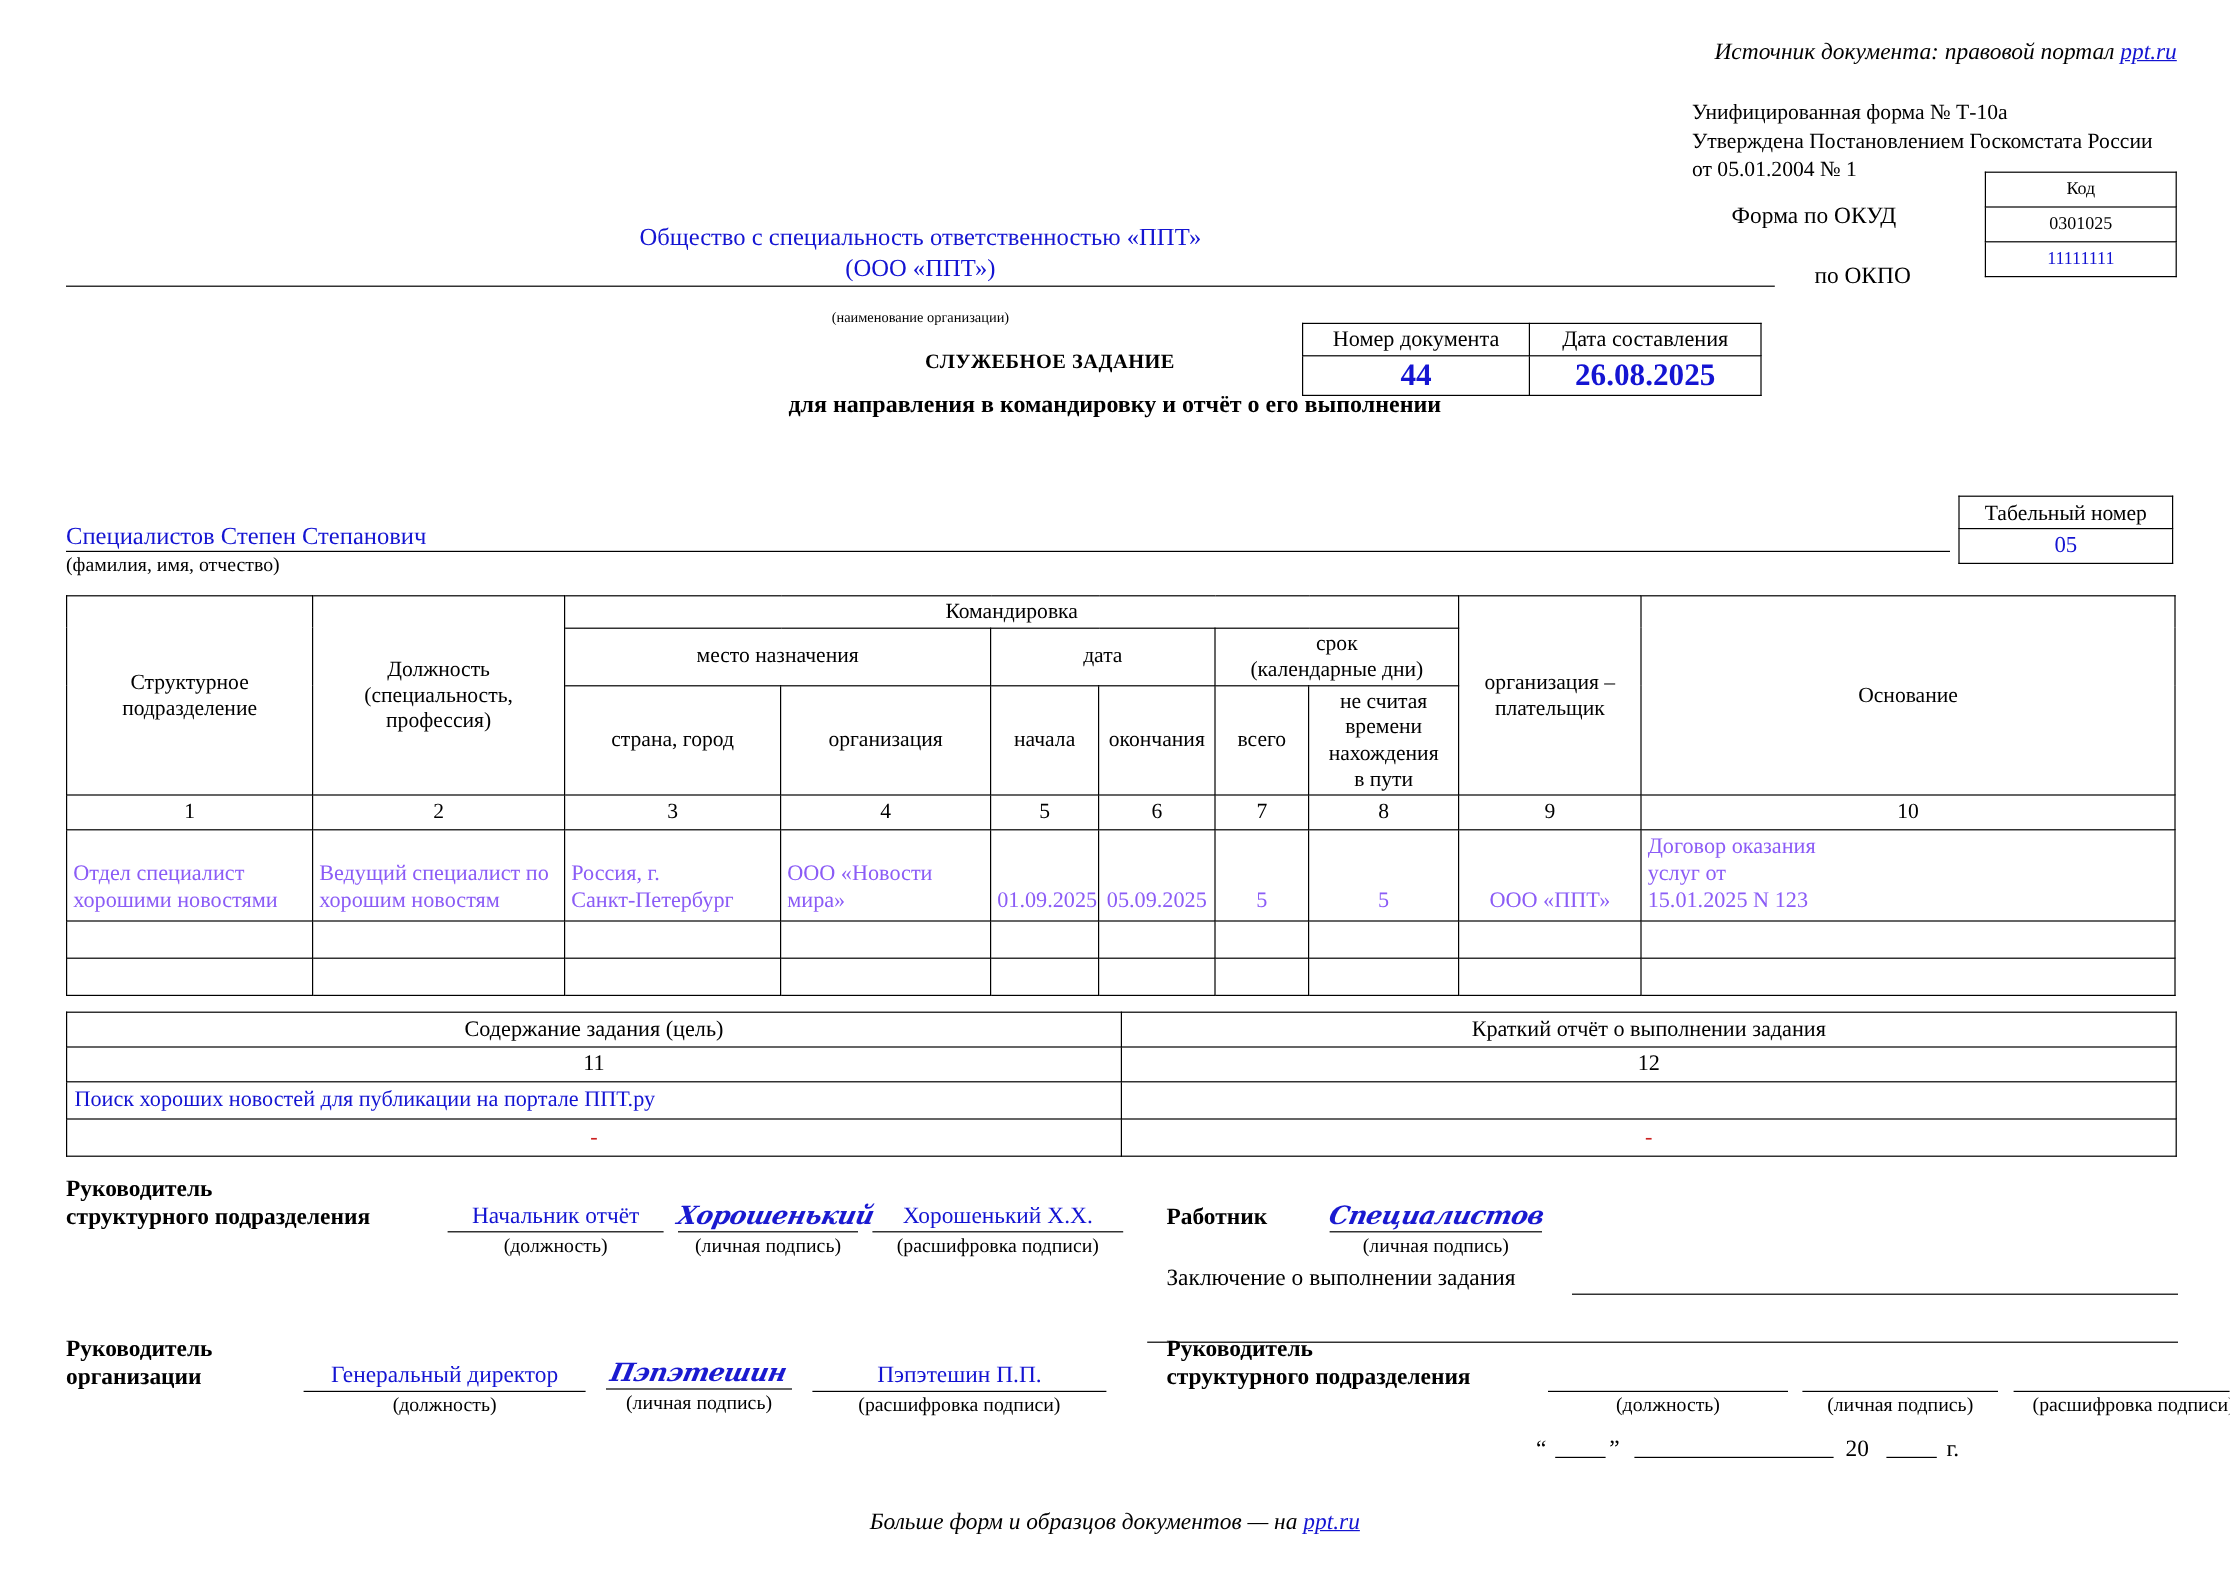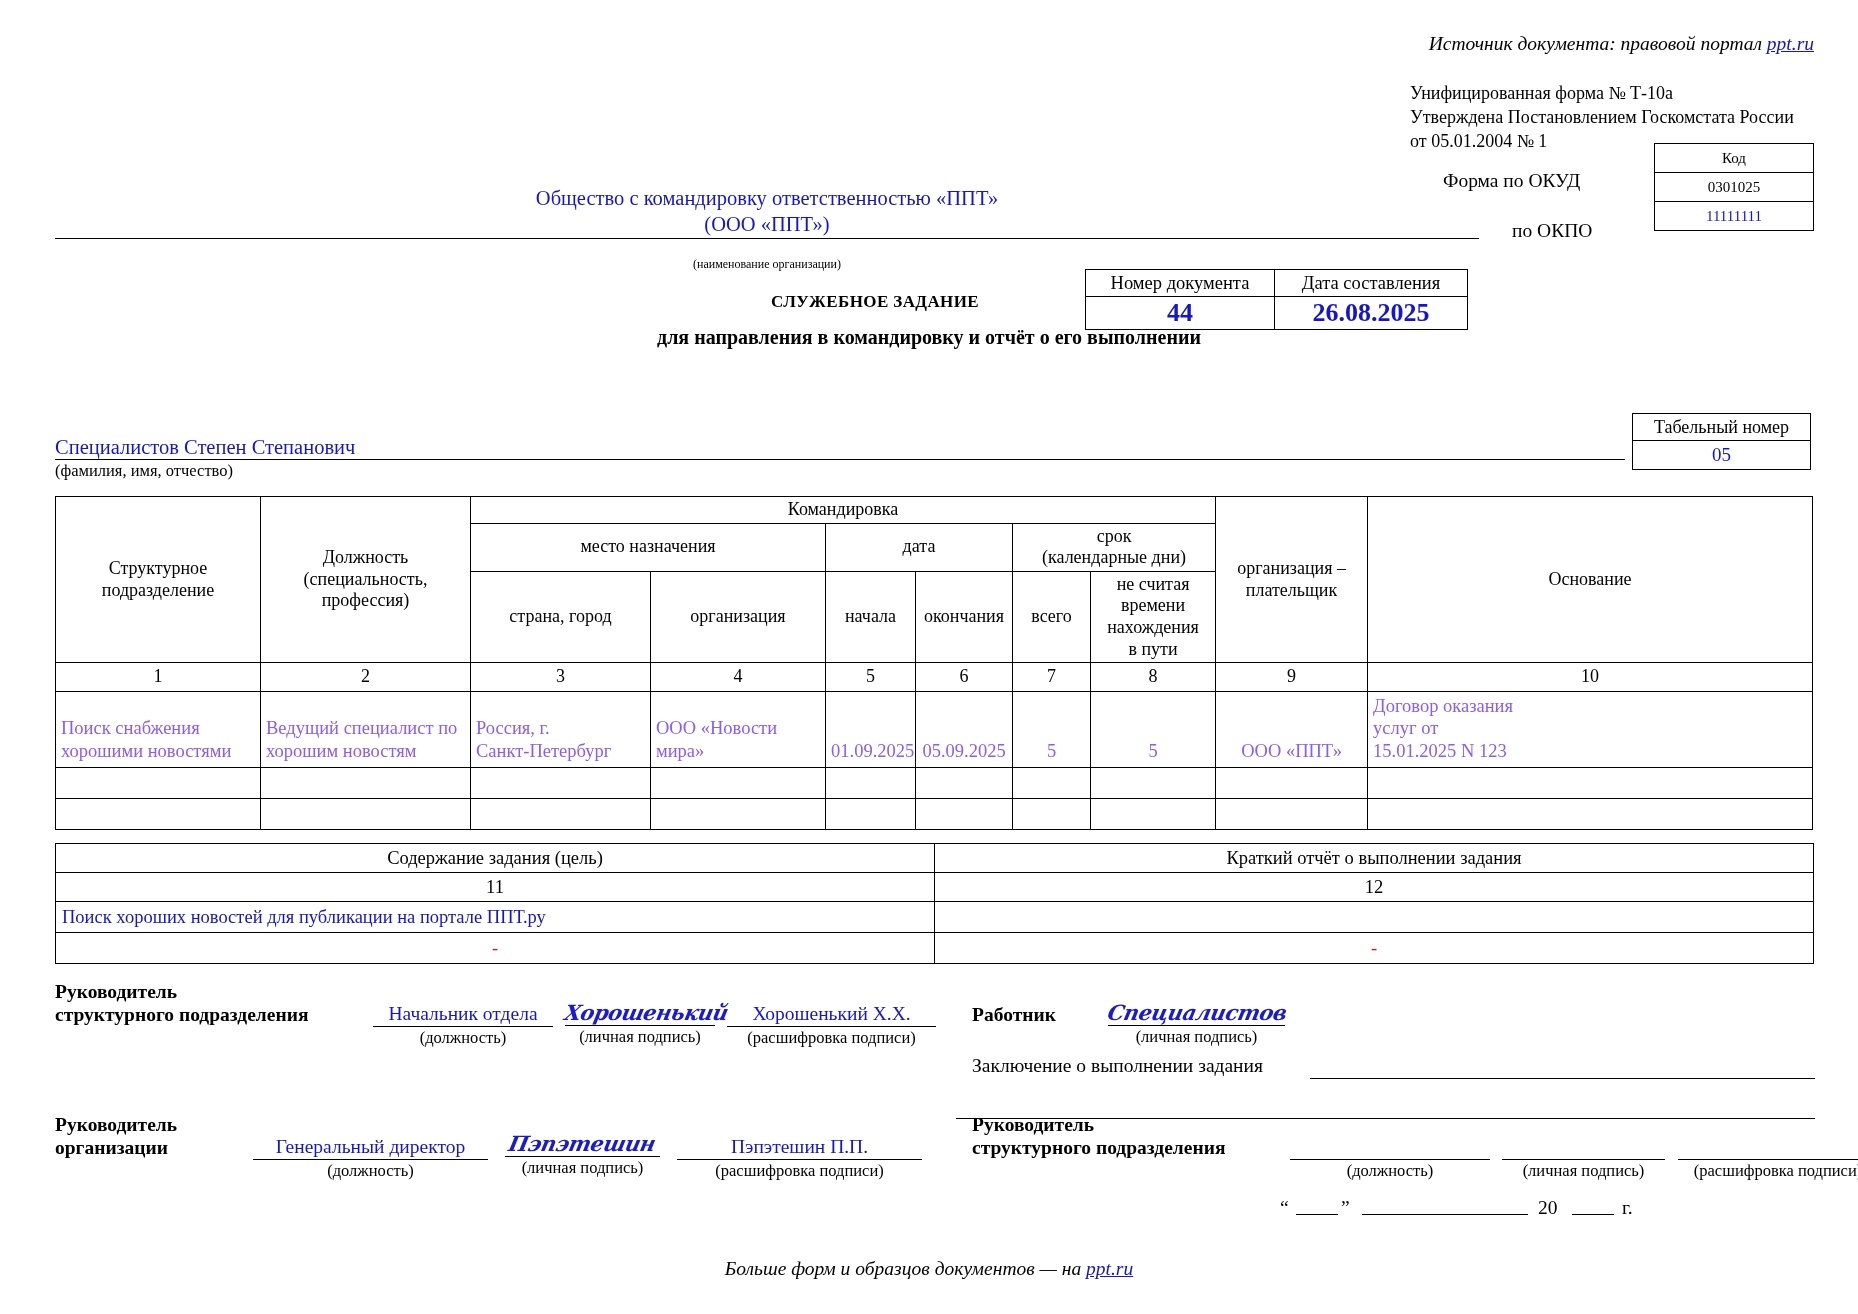--- a/index.html
+++ b/index.html
@@ -204,21 +204,21 @@
     </tr>
     <tr>
       <td class="blue">11111111</td>
     </tr>
   </tbody>
     </table>
   <div class="lbl-okud">Форма по ОКУД</div>
   <div class="lbl-okpo">по ОКПО</div>
 
   <div class="org-wrap">
-    <div class="org-name-1 blue">Общество с командировку ответственностью «ППТ»</div>
+    <div class="org-name-1 blue">Общество с специальность ответственностью «ППТ»</div>
     <div class="org-name-2 blue">(ООО «ППТ»)</div>
     <div class="org-rule"></div>
     <div class="org-cap">(наименование организации)</div>
   </div>
 
   <div class="title-main">СЛУЖЕБНОЕ ЗАДАНИЕ</div>
   <div class="title-sub">для направления в командировку и отчёт о его выполнении</div>
 
   <table class="docnum-table">
     <tbody>
@@ -309,21 +309,21 @@
       <td>4</td>
       <td>5</td>
       <td>6</td>
       <td>7</td>
       <td>8</td>
       <td>9</td>
       <td>10</td>
     </tr>
     <tr class="datarow">
       <td class="data">
-        <span>Поиск снабжения</span><br>
+        <span>Отдел специалист</span><br>
         <span>хорошими новостями</span>
       </td>
       <td class="data">
         <span>Ведущий специалист по</span><br>
         <span>хорошим новостям</span>
       </td>
       <td class="data">
         <span>Россия, г.</span><br>
         <span>Санкт-Петербург</span>
       </td>
@@ -393,21 +393,21 @@
     </tr>
   </tbody>
     </table>
 
   <div class="sig-label" style="top:980px; left:55px;">
     <div>Руководитель</div>
     <div>структурного подразделения</div>
   </div>
 
   <div class="sig-field" style="top:1003px; left:373px; width:180px;">
-    <div class="val rule">Начальник отдела</div>
+    <div class="val rule">Начальник отчёт</div>
     <div class="cap">(должность)</div>
   </div>
 
   <div class="sig-field" style="top:1000px; left:565px; width:150px;">
     <div class="rule">
       <span class="handwriting">Хорошенький</span>
     </div>
     <div class="cap">(личная подпись)</div>
   </div>
 

